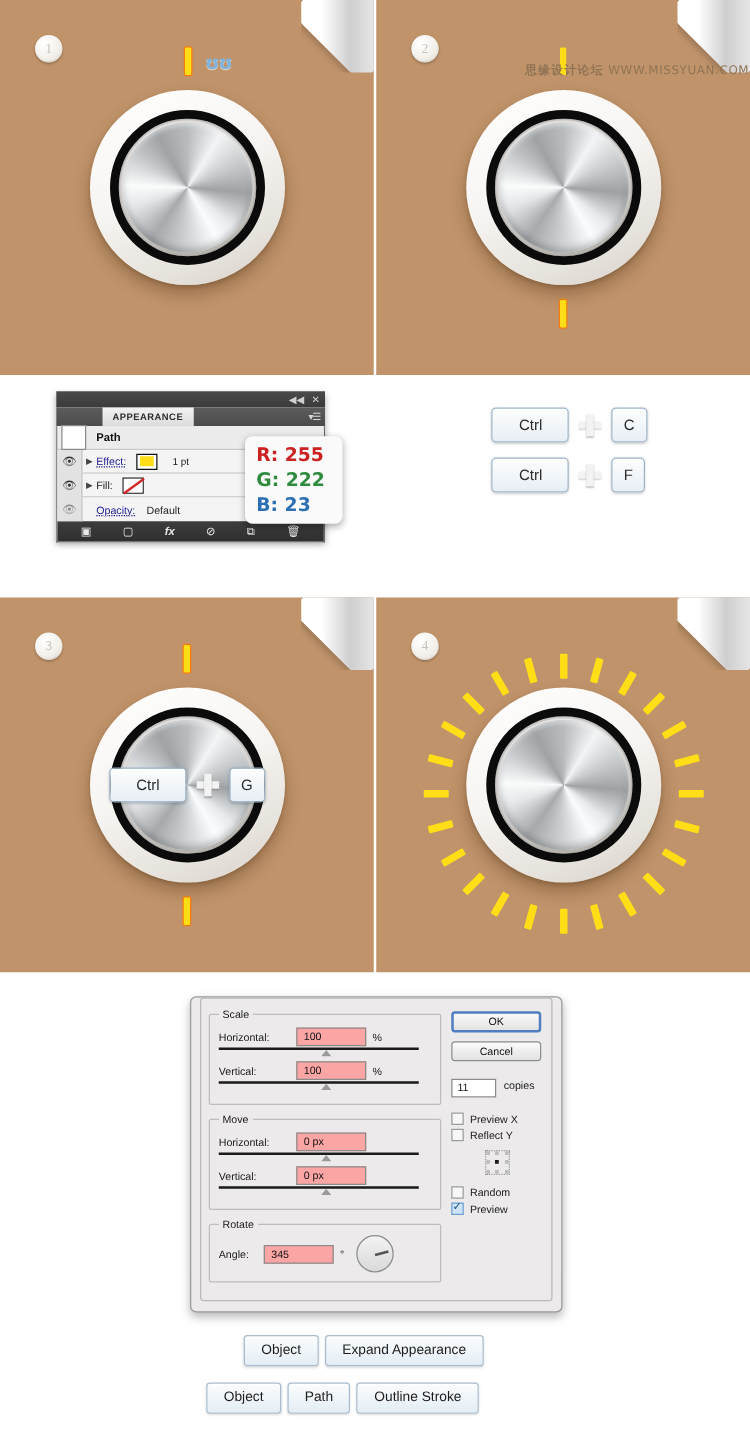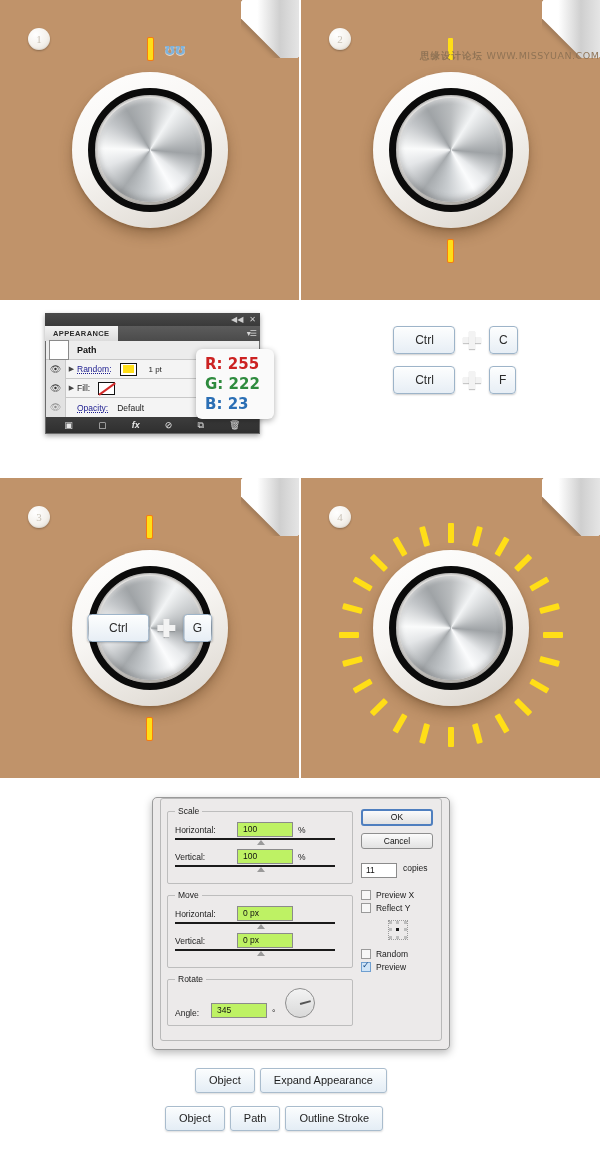--- a/index.html
+++ b/index.html
@@ -137,21 +137,21 @@
     padding-right:4px; gap:6px;
   }
   .ap-titlebar span { color:#cfcfcf; font-size:8px; line-height:1; cursor:default; }
   .ap-tabbar {
     height:15px; background:linear-gradient(#5c5c5c,#4b4b4b);
     display:flex; align-items:stretch;
   }
   .ap-tab {
     background:linear-gradient(#f2f2f2,#dcdcdc);
     color:#2b2b2b; font-size:7.5px; font-weight:bold; letter-spacing:.4px;
-    display:flex; align-items:center; padding:0 8px;
+    display:flex; align-items:center; padding:0 8px;margin-left:37px;
   }
   .ap-tabfill { flex:1; display:flex; align-items:center; justify-content:flex-end; padding-right:4px; }
   .ap-menu { color:#d6d6d6; font-size:8px; letter-spacing:-1px; }
   .ap-body { background:#f0f0f0; border:1px solid #6b6b6b; border-top:none; }
   .ap-row {
     display:flex; align-items:center; height:19px;
     border-bottom:1px solid #c8c8c8; background:#f4f4f4;
   }
   .ap-row.header { background:#ececec; }
   .ap-eye {
@@ -220,34 +220,34 @@
   }
   .dlg-left { width:196px; }
   .dlg-right { width:78px; padding-top:3px; }
   fieldset {
     border:1px solid #bdbdbd; border-radius:2px; padding:4px 7px 7px 7px; margin-bottom:6px;
   }
   legend { font-size:8.5px; color:#1a1a1a; padding:0 3px; }
   .fld { display:flex; align-items:center; margin-top:2px; }
   .fld-label { font-size:8.5px; color:#1a1a1a; width:62px; }
   .fld-input {
-    width:56px; height:15px; background:#bef264; border:1px solid #8b8b8b;
+    width:56px; height:15px; background:#fca5a5; border:1px solid #8b8b8b;
     font-size:8.5px; color:#111; line-height:13px; padding:0 5px; text-align:left;
   }
   .fld-unit { font-size:8.5px; color:#1a1a1a; margin-left:5px; }
   .slider { position:relative; height:9px; margin:1px 0 2px 0; }
   .slider::before {
     content:""; position:absolute; left:0; right:10px; top:0; height:2px; background:#1a1a1a;
   }
   .slider-thumb {
     position:absolute; left:48%; top:2px;
     width:0; height:0; border-left:4px solid transparent; border-right:4px solid transparent;
     border-bottom:5px solid #9a9a9a;
   }
-  .rot-wrap { display:flex; align-items:flex-end; }
+  .rot-wrap { display:flex; align-items:center; }
   .rot-dial {
     width:30px; height:30px; border-radius:50%;
     background:linear-gradient(#f3f3f3,#d9d9d9); border:1px solid #8e8e8e;
     margin-left:10px; position:relative;
   }
   .rot-dial::after {
     content:""; position:absolute; left:50%; top:50%;
     width:11px; height:1.5px; background:#555;
     transform-origin:0 50%; transform:rotate(-15deg);
   }
@@ -360,21 +360,21 @@
       <div class="ap-row header">
         <div class="ap-thumb"></div>
         <span class="ap-pathname">Path</span>
       </div>
 
       <div class="ap-row">
         <div class="ap-eye">
           <span class="eye-glyph">👁</span>
         </div>
         <span class="ap-arrow">▶</span>
-        <span class="ap-label">Random:</span>
+        <span class="ap-label">Effect:</span>
         <span class="swatch-outer">
           <span class="swatch-inner" style="background:#ffde17;"></span>
         </span>
         <span class="ap-weight">1 pt</span>
       </div>
 
       <div class="ap-row">
         <div class="ap-eye">
           <span class="eye-glyph">👁</span>
         </div>

